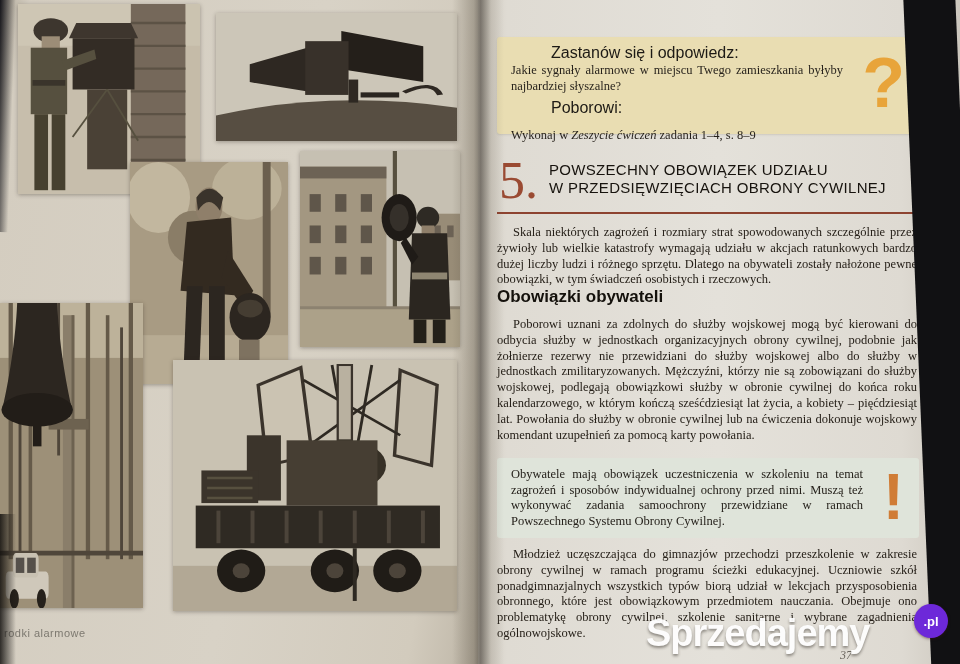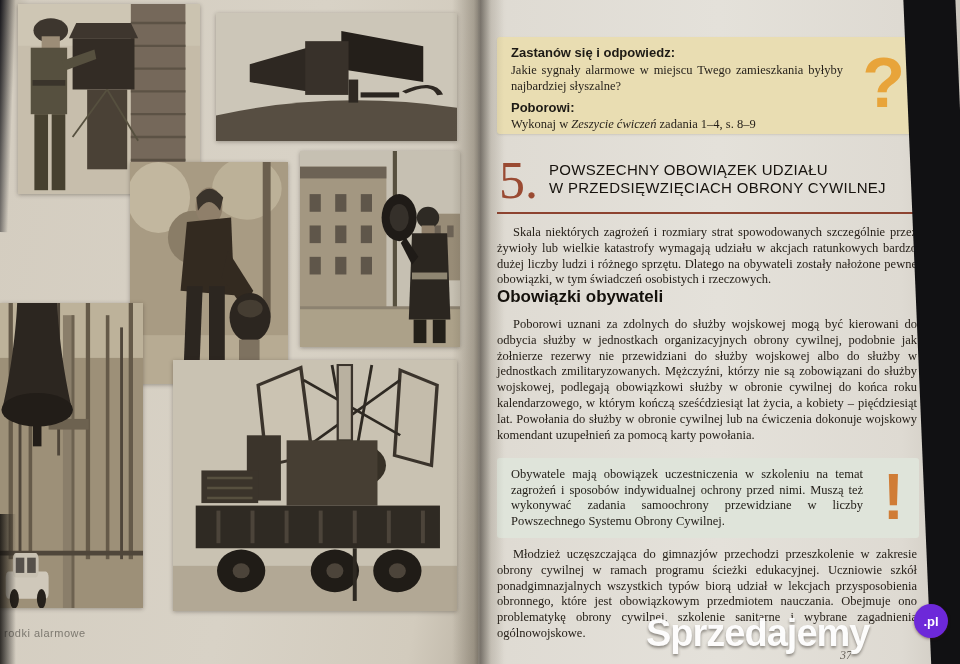--- a/index.html
+++ b/index.html
@@ -29,24 +29,24 @@
   .ph-carry{left:130px;top:162px;width:158px;height:222px;}
   .ph-street{left:300px;top:151px;width:160px;height:196px;}
   .ph-bell{left:0;top:303px;width:143px;height:305px;}
   .ph-truck{left:173px;top:360px;width:284px;height:251px;}
   .left-caption{position:absolute;left:4px;top:627px;font-family:"Liberation Sans",sans-serif;
     font-size:11px;letter-spacing:.5px;color:#7d7970;}
 
   
   .qbox{position:absolute;left:19px;top:37px;width:424px;height:97px;background:#e9ddb2;
         border-radius:3px;padding:8px 14px;box-sizing:border-box;box-shadow:0 1px 2px rgba(90,80,60,.15);}
-  .qbox-title,.qbox-task-label{font-family:"Liberation Sans",sans-serif;font-weight:bold;
-        font-size:13px;color:#1d1a15;line-height:15px;}
+  .qbox-title,.qbox-task-label{font-family:"Liberation Sans",sans-serif;font-weight:normal;
+        font-size:16px;color:#1d1a15;line-height:15px;margin-left:40px;}
   .qbox-question{font-size:12.5px;line-height:16px;width:332px;text-align:justify;margin:2px 0 6px;}
-  .qbox-task{font-size:12.5px;line-height:16px;margin-top:1px;}
+  .qbox-task{font-size:12.5px;line-height:16px;margin-top:12px;}
   .qbox-task .it{font-style:italic;}
   .qmark{position:absolute;right:16px;top:6px;font-family:"Liberation Sans",sans-serif;
         font-weight:bold;font-size:70px;line-height:80px;color:#e8a43a;}
 
   .section{position:absolute;left:19px;top:160px;width:441px;height:54px;}
   .section-number{position:absolute;left:2px;top:-8px;font-size:52px;line-height:58px;color:#9a4a32;}
   .section-title{position:absolute;left:52px;top:1px;font-family:"Liberation Sans",sans-serif;
         font-weight:normal;font-size:15px;line-height:18px;letter-spacing:.3px;color:#17130e;}
   .section-rule{position:absolute;left:0;bottom:0;width:441px;height:2px;background:#8d4330;}
 
@@ -280,21 +280,21 @@
       <div class="section-rule"></div>
     </div>
 
     <div class="para p1 indent">Skala niektórych zagrożeń i rozmiary strat spowodowanych szczególnie przez żywioły lub wielkie katastrofy wymagają udziału w akcjach ratunkowych bardzo dużej liczby ludzi i różnego sprzętu. Dlatego na obywateli zostały nałożone pewne obowiązki, w tym świadczeń osobistych i rzeczowych.</div>
 
     <div class="subheading">Obowiązki obywateli</div>
 
     <div class="para p2 indent">Poborowi uznani za zdolnych do służby wojskowej mogą być kierowani do odbycia służby w jednostkach organizacyjnych obrony cywilnej, podobnie jak żołnierze rezerwy nie przewidziani do służby wojskowej albo do służby w jednostkach zmilitaryzowanych. Mężczyźni, którzy nie są zobowiązani do służby wojskowej, podlegają obowiązkowi służby w obronie cywilnej do końca roku kalendarzowego, w którym kończą sześćdziesiąt lat życia, a kobiety – pięćdziesiąt lat. Powołania do służby w obronie cywilnej lub na ćwiczenia dokonuje wojskowy komendant uzupełnień za pomocą karty powołania.</div>
 
     <div class="ibox">
-      <div class="ibox-text">Obywatele mają obowiązek uczestniczenia w szkoleniu na temat zagrożeń i sposobów indywidualnej ochrony przed nimi. Muszą też wykonywać zadania samoochrony przewidziane w liczby Powszechnego Systemu Obrony Cywilnej.</div>
+      <div class="ibox-text">Obywatele mają obowiązek uczestniczenia w szkoleniu na temat zagrożeń i sposobów indywidualnej ochrony przed nimi. Muszą też wykonywać zadania samoochrony przewidziane w ramach Powszechnego Systemu Obrony Cywilnej.</div>
       <div class="imark">!</div>
     </div>
 
     <div class="para p3 indent">Młodzież uczęszczająca do gimnazjów przechodzi przeszkolenie w zakresie obrony cywilnej w ramach programu ścieżki edukacyjnej. Uczniowie szkół ponadgimnazjalnych wszystkich typów biorą udział w lekcjach przysposobienia obronnego, które jest obowiązkowym przedmiotem nauczania. Obejmuje ono problematykę obrony cywilnej, szkolenie sanitarne i wybrane zagadnienia ogólnowojskowe.</div>
 
     <div class="page-number">37</div>
   </div>
 
   <div class="gutter"></div>
   <div class="edge-tr"></div>

